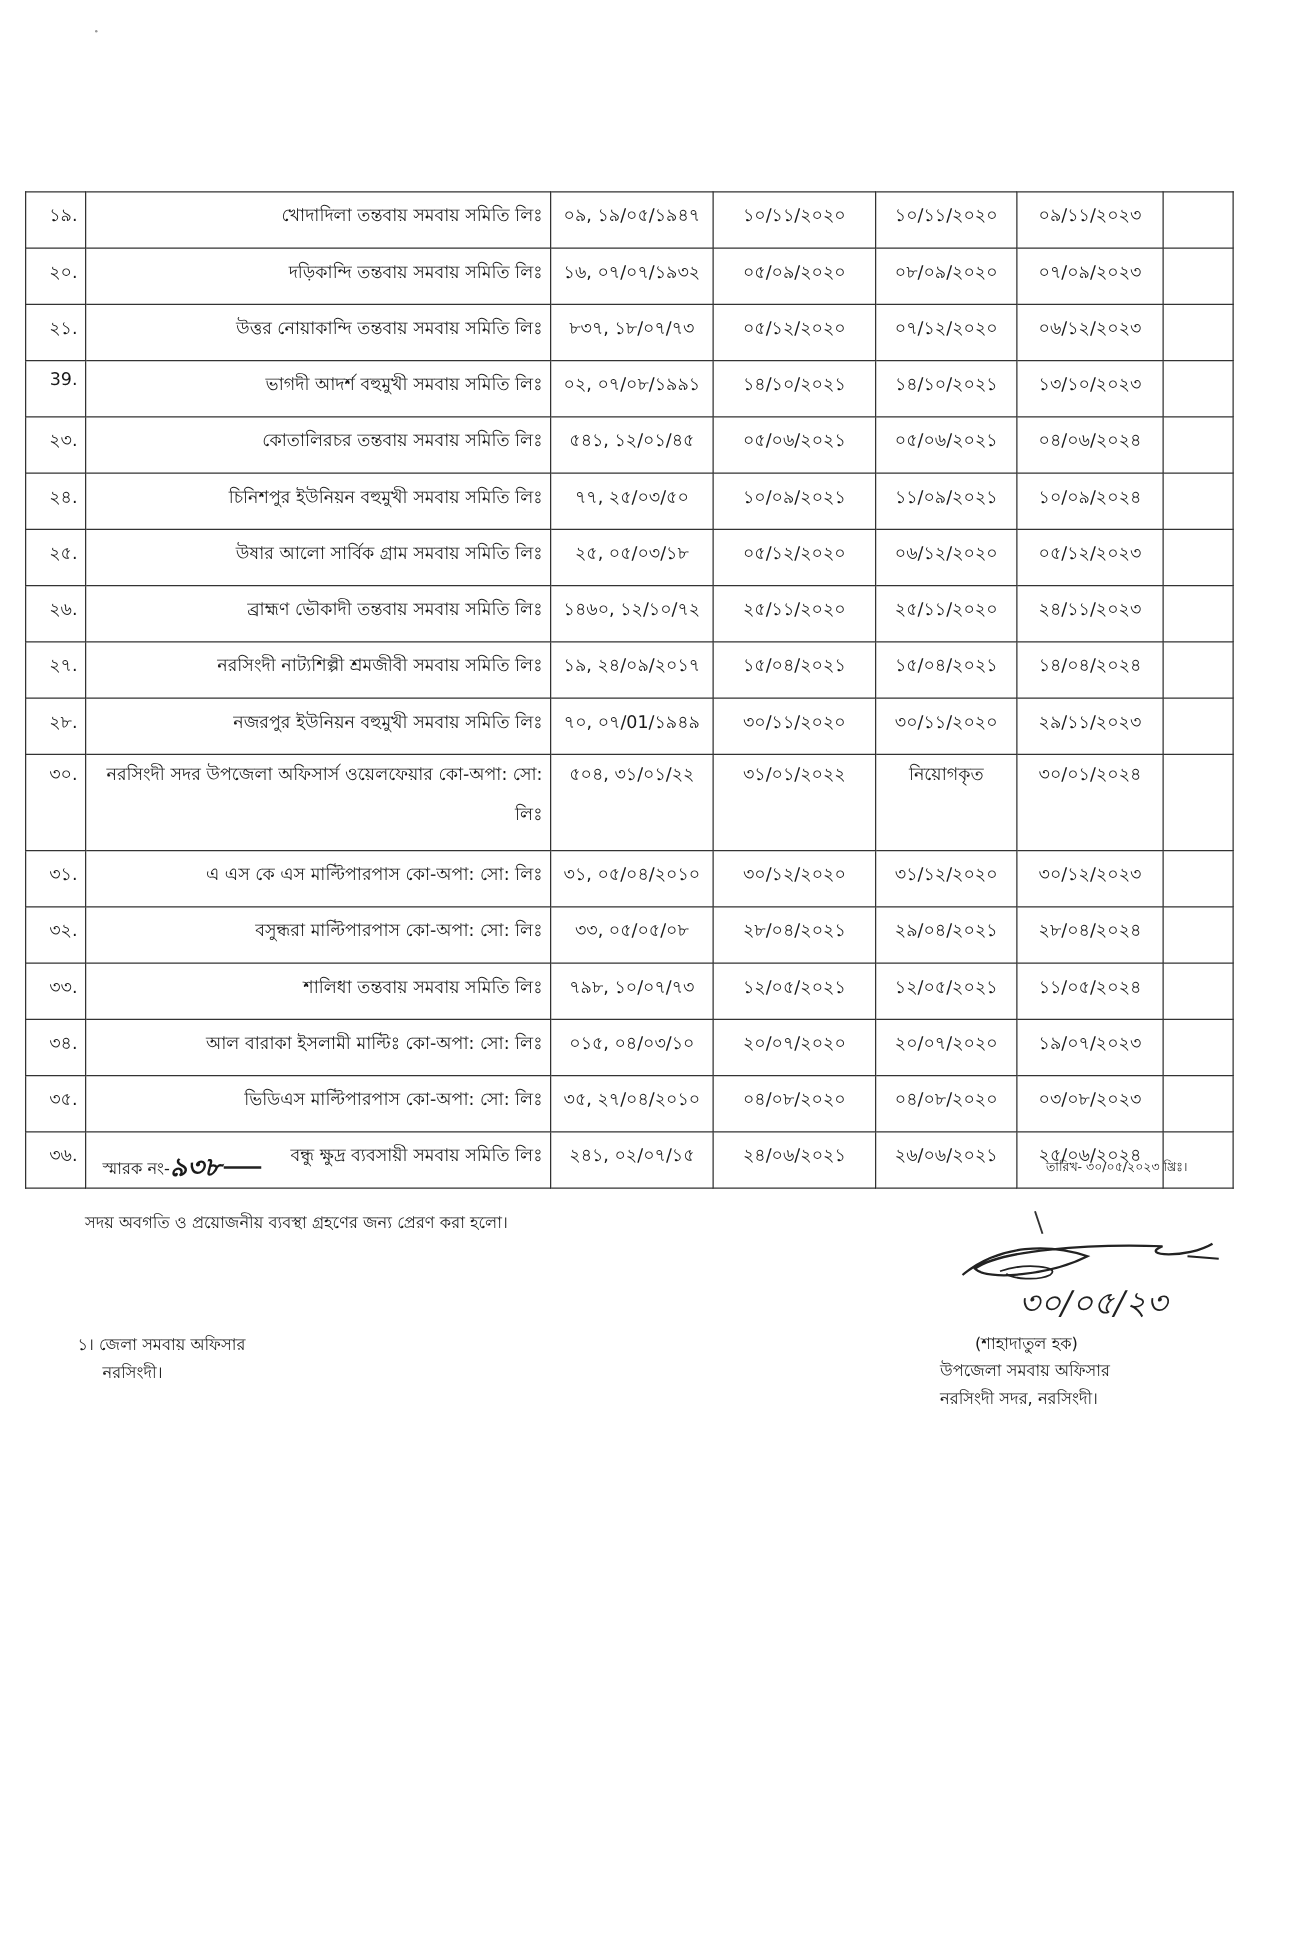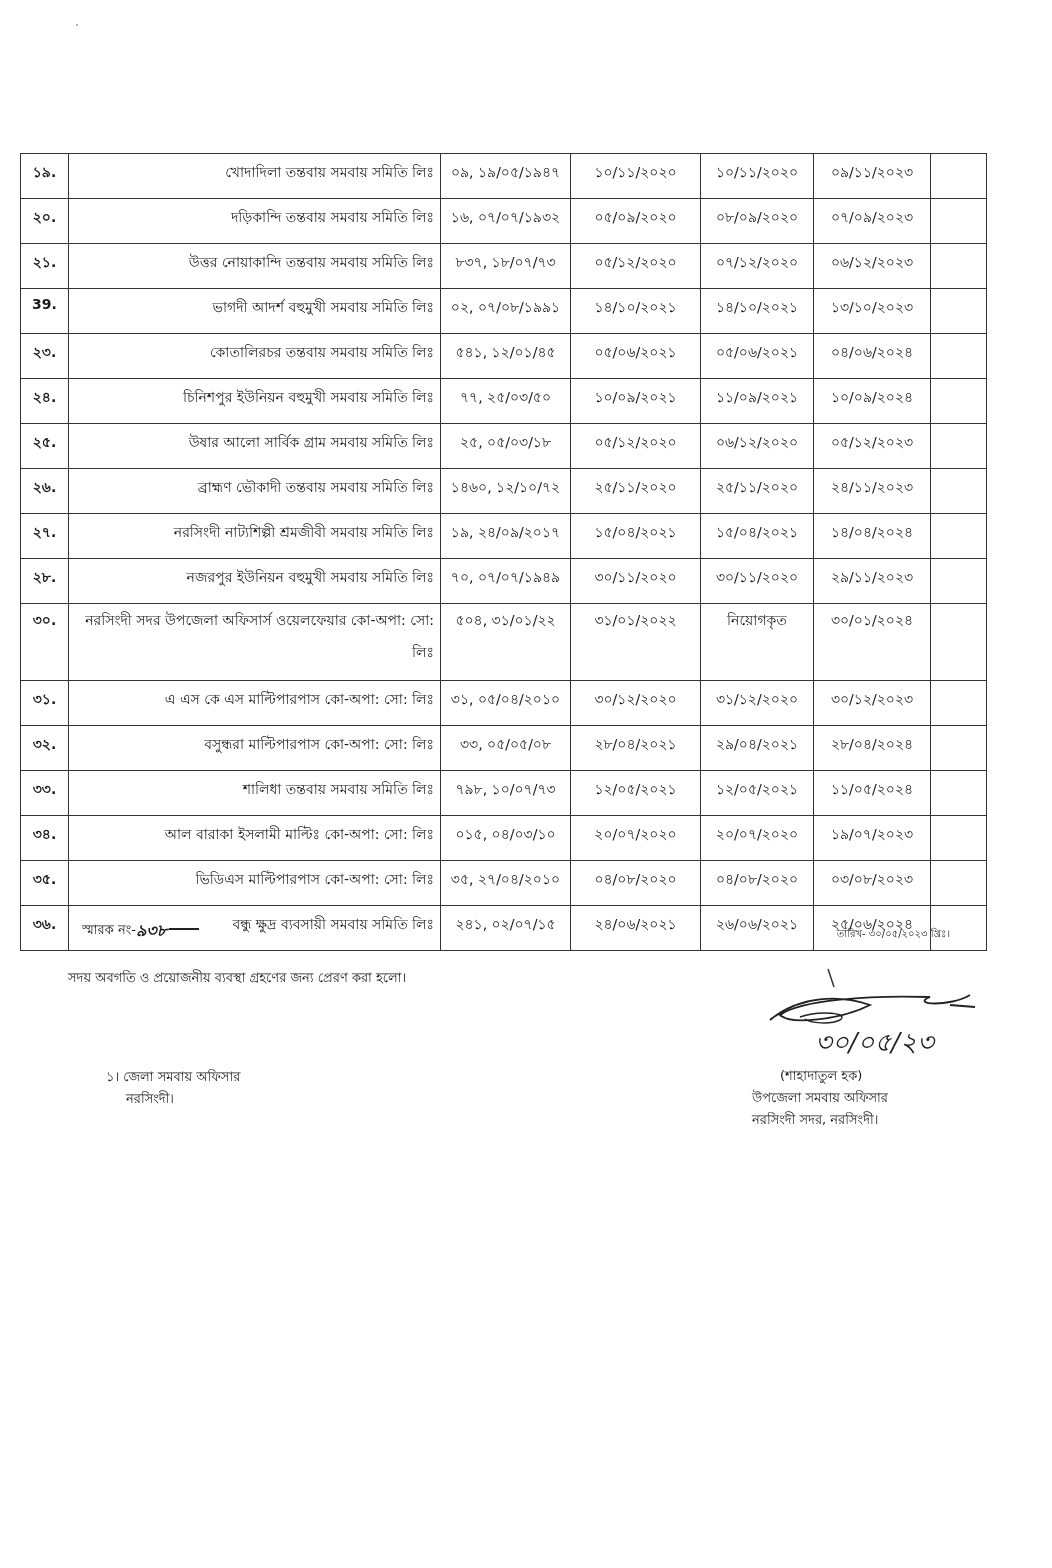--- a/index.html
+++ b/index.html
@@ -14,32 +14,32 @@
     width: 966px; border-collapse: collapse; table-layout: fixed;
     font-size: 14px;
   }
   table.register td {
     border: 1.3px solid #333;
     height: 37px; padding: 0 6px;
     vertical-align: top; padding-top: 7px;
     white-space: nowrap; overflow: hidden;
   }
   table.register td.tall { height: 76px; white-space: normal; line-height: 32px; padding-top: 0; }
-  td.c-sl { text-align: center; font-weight: bold; }
+  td.c-sl { text-align: right; }
   td.c-name { text-align: right; }
   td.c-reg, td.c-d1, td.c-d2, td.c-d3 { text-align: center; }
   col.sl { width: 48px; } col.name { width: 372px; } col.reg { width: 130px; }
   col.d1 { width: 130px; } col.d2 { width: 113px; } col.d3 { width: 117px; } col.blank { width: 56px; }
 
   .memo { position: absolute; left: 82px; top: 918px; font-size: 13px; }
-  .memo .handnum { font-family: "DejaVu Serif", serif; font-size: 16px; font-weight: bold; font-style: italic; vertical-align: -2px; }
+  .memo .handnum { font-family: "DejaVu Serif", serif; font-size: 21px; font-weight: bold; font-style: italic; vertical-align: -2px; }
   .memo .dash { display: inline-block; width: 30px; border-top: 2px solid #222; vertical-align: 4px; margin-left: 2px; }
   .date-line { position: absolute; right: 102px; top: 926px; font-size: 10px; }
   .forward { position: absolute; left: 68px; top: 968px; font-size: 13px; }
-  .recipient { position: absolute; left: 62px; top: 1066px; font-size: 13px; line-height: 22px; margin-left: 44px; }
+  .recipient { position: absolute; left: 62px; top: 1066px; font-size: 13px; line-height: 22px; }
   .recipient .indent { padding-left: 20px; }
   .signature-block { position: absolute; left: 752px; top: 1065px; font-size: 13px; line-height: 22px; }
   .signature-block .name { padding-left: 28px; }
   .sig-svg { position: absolute; left: 760px; top: 965px; width: 230px; height: 100px; }
 </style>
 </head>
 <body>
 
 <div class="speck"></div>
 
@@ -131,21 +131,21 @@
         <td class="c-name">নরসিংদী নাট্যশিল্পী শ্রমজীবী সমবায় সমিতি লিঃ</td>
         <td class="c-reg">১৯, ২৪/০৯/২০১৭</td>
         <td class="c-d1">১৫/০৪/২০২১</td>
         <td class="c-d2">১৫/০৪/২০২১</td>
         <td class="c-d3">১৪/০৪/২০২৪</td>
         <td class="c-blank"></td>
       </tr>
       <tr>
         <td class="c-sl">২৮.</td>
         <td class="c-name">নজরপুর ইউনিয়ন বহুমুখী সমবায় সমিতি লিঃ</td>
-        <td class="c-reg">৭০, ০৭/০৭/১৯৪৯</td>
+        <td class="c-reg">৭০, ০৭/01/১৯৪৯</td>
         <td class="c-d1">৩০/১১/২০২০</td>
         <td class="c-d2">৩০/১১/২০২০</td>
         <td class="c-d3">২৯/১১/২০২৩</td>
         <td class="c-blank"></td>
       </tr>
       <tr>
         <td class="c-sl tall">৩০.</td>
         <td class="c-name tall">নরসিংদী সদর উপজেলা অফিসার্স ওয়েলফেয়ার কো-অপা: সো: লিঃ</td>
         <td class="c-reg tall">৫০৪, ৩১/০১/২২</td>
         <td class="c-d1 tall">৩১/০১/২০২২</td>

